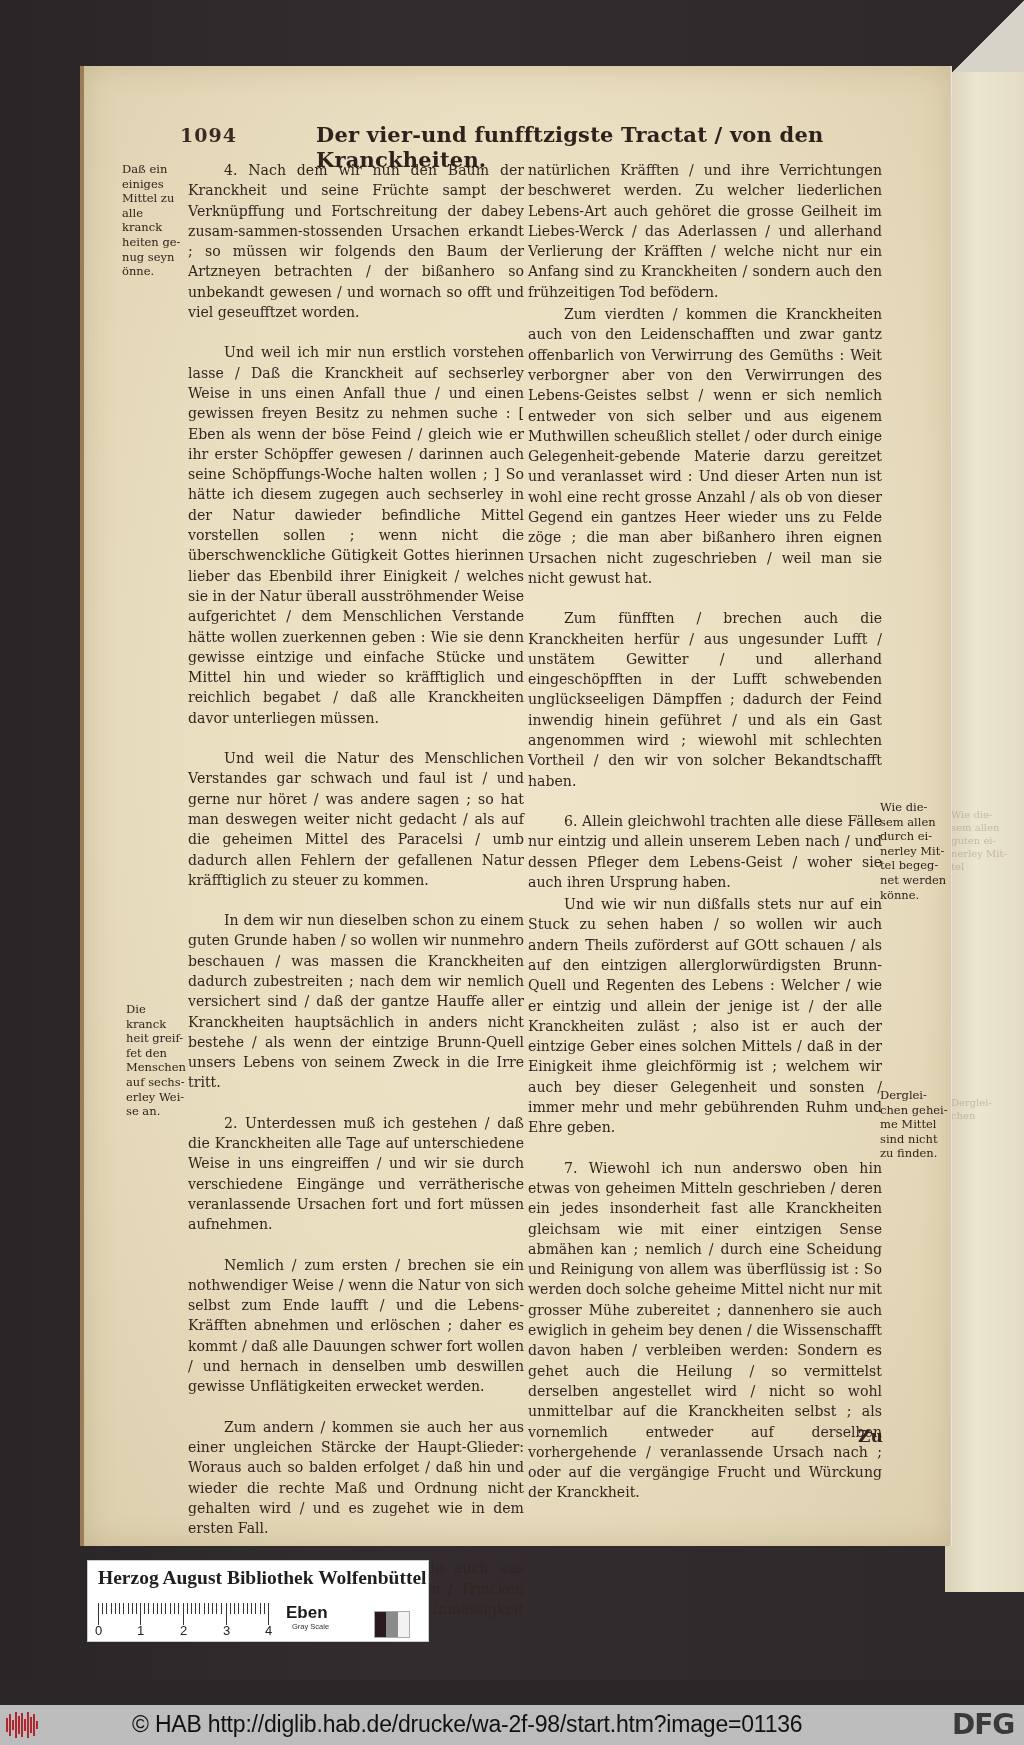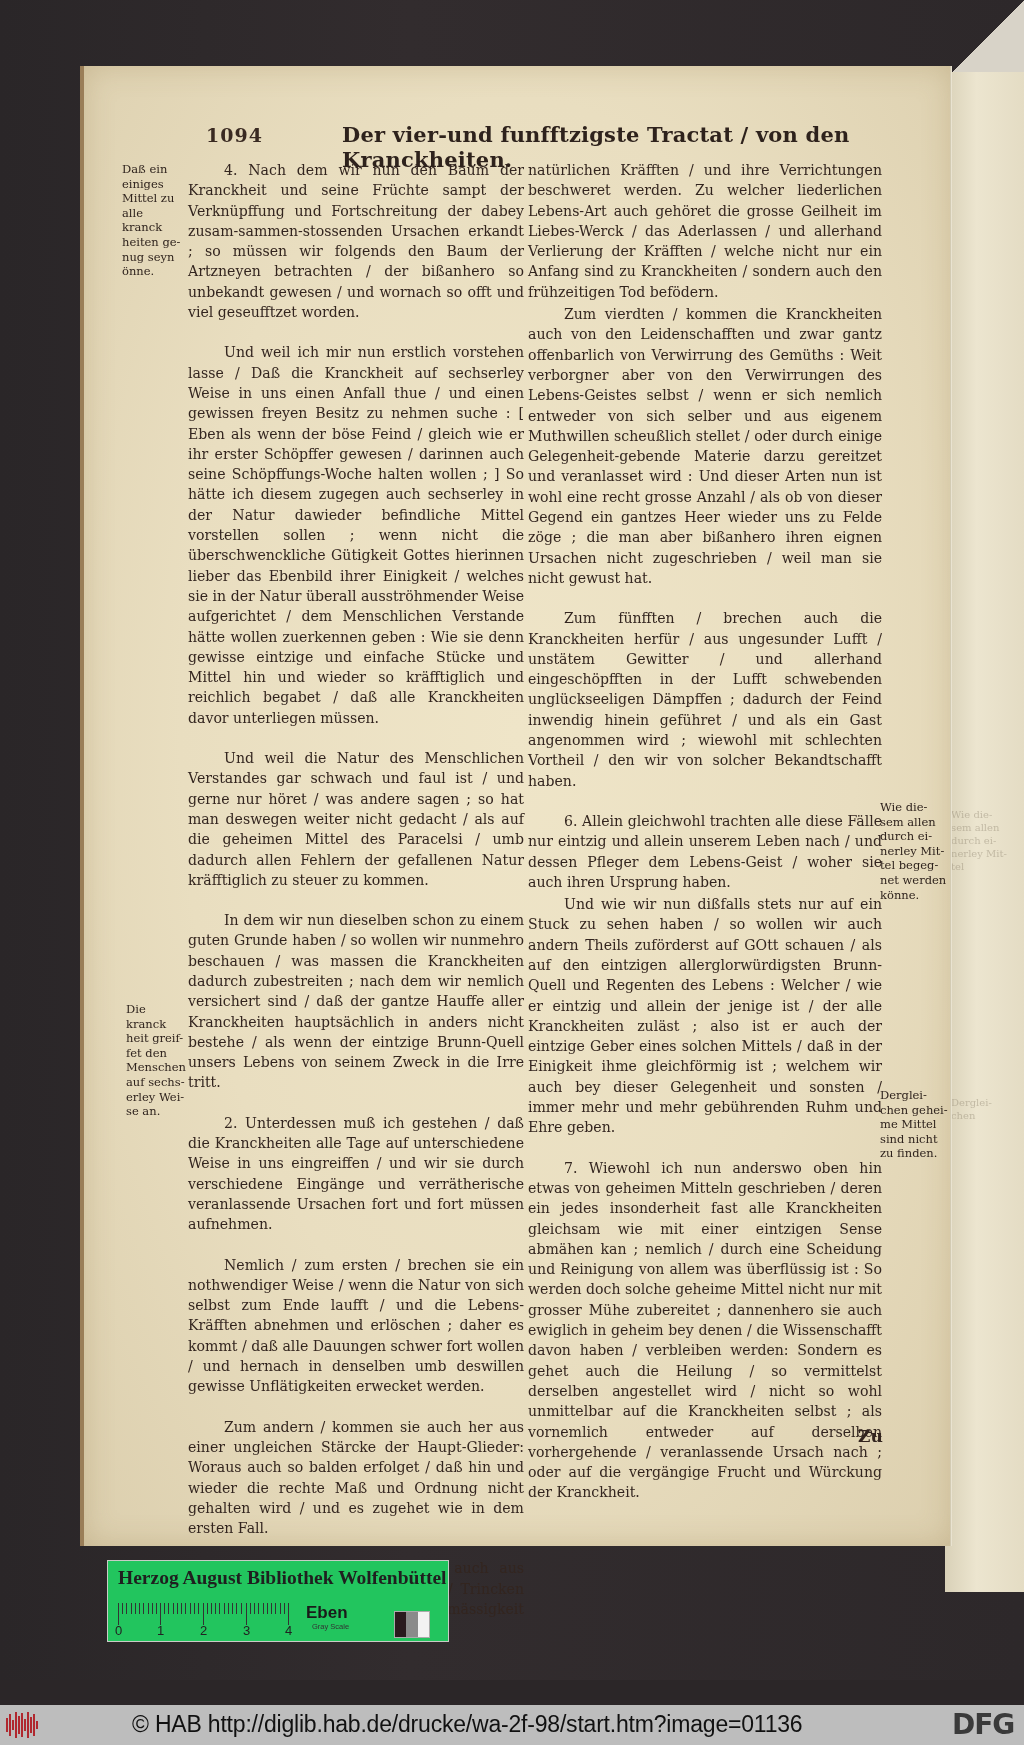--- a/index.html
+++ b/index.html
@@ -17,40 +17,40 @@
   .ghost { position:absolute; font-size:10px; line-height:13px; color:rgba(120,110,90,0.35); filter:blur(0.6px); }
 
   .page {
     position:absolute; left:80px; top:66px; width:868px; height:1480px;
     background:radial-gradient(ellipse at 50% 45%, #efe5c8 0%, #e9dec0 55%, #dccfae 100%);
     border-left:4px solid #9a7e58;
     box-shadow: inset 0 0 30px rgba(140,110,60,0.25);
   }
   .gutter-line { position:absolute; left:866px; top:0; width:2px; height:100%; background:linear-gradient(90deg,#c8bfa4,#f4efe0); }
 
-  .running-head { position:absolute; top:58px; left:0; width:868px; height:30px;margin-left:26px; }
+  .running-head { position:absolute; top:58px; left:0; width:868px; height:30px; }
   .page-number { position:absolute; left:96px; top:0; font-size:19px; font-weight:bold; color:#3a2a22; letter-spacing:1px; }
   .head-title { position:absolute; left:232px; top:-2px; font-size:21px; font-weight:bold; color:#2e221c; font-family:"DejaVu Serif", serif; letter-spacing:0.2px; }
 
   .col { position:absolute; font-size:14.1px; line-height:20.3px; color:#33251f; text-align:justify; }
   .col-left { left:104px; top:94px; width:336px; }
   .col-right { left:444px; top:94px; width:354px; }
   .col p { margin:0; text-indent:36px; }
   .col p.gap { margin-top:20px; }
   .col p.small-gap { margin-top:2px; }
 
   .margin-note { position:absolute; font-size:11.5px; line-height:14.6px; color:#2f231d; font-weight:normal; }
   .mn1 { left:38px; top:96px; width:62px; }
   .mn2 { left:42px; top:936px; width:62px; }
   .mn3 { left:796px; top:734px; width:68px; }
   .mn4 { left:796px; top:1022px; width:68px; }
 
   .catchword { position:absolute; left:774px; top:1336px; font-size:17px; font-weight:bold; color:#33251f;margin-top:24px; }
 
-  .color-card { position:absolute; left:107px; top:1560px; width:340px; height:80px; background:#22c55e; border:1px solid #c9cbc6; }
+  .color-card { position:absolute; left:87px; top:1560px; width:340px; height:80px; background:#ffffff; border:1px solid #c9cbc6; }
   .card-title { position:absolute; left:10px; top:6px; font-family:"Liberation Serif", serif; font-weight:bold; font-size:19.5px; color:#1f1f1f; white-space:nowrap; }
   .ruler { position:absolute; left:10px; top:42px; width:172px; height:24px; }
   .ruler .tick { position:absolute; top:0; width:1px; background:#333; height:11px; }
   .ruler .tick.major { height:22px; }
   .ruler-num { position:absolute; top:62px; font-family:"Liberation Sans", sans-serif; font-size:13px; color:#222; }
   .kodak { position:absolute; left:198px; top:42px; font-family:"Liberation Sans", sans-serif; font-weight:bold; font-size:17px; color:#1a1a1a; }
   .grayscale-label { position:absolute; left:204px; top:61px; font-family:"Liberation Sans", sans-serif; font-size:7.5px; color:#333; }
   .swatches { position:absolute; left:286px; top:50px; width:34px; height:25px; display:flex; border:1px solid #aaa; }
   .swatches span { flex:1; }
 
@@ -59,21 +59,21 @@
   .footer-logo span { display:block; width:2px; background:#b0282f; }
   .footer-text { position:absolute; left:132px; top:6px; font-family:"Liberation Sans", sans-serif; font-size:23px; color:#111; letter-spacing:-0.2px; }
   .footer-dfg { position:absolute; left:952px; top:3px; font-family:"DejaVu Sans", sans-serif; font-weight:bold; font-size:28px; color:#3a3a3a; letter-spacing:-1px; }
 </style>
 </head>
 <body>
 
 <div class="bg-dark"></div>
 <div class="right-page-flap"></div>
 <div class="right-page">
-  <div class="ghost" style="left:6px;top:736px;width:60px;">Wie die-sem allen durch ei-nerley Mit-tel</div>
+  <div class="ghost" style="left:6px;top:736px;width:60px;">Wie die-sem allen guten ei-nerley Mit-tel</div>
   <div class="ghost" style="left:6px;top:1024px;width:60px;">Derglei-chen</div>
 </div>
 
 <div class="page">
   <div class="gutter-line"></div>
 
   <div class="running-head">
     <span class="page-number">1094</span>
     <span class="head-title">Der vier-und funfftzigste Tractat / von den Kranckheiten.</span>
   </div>

